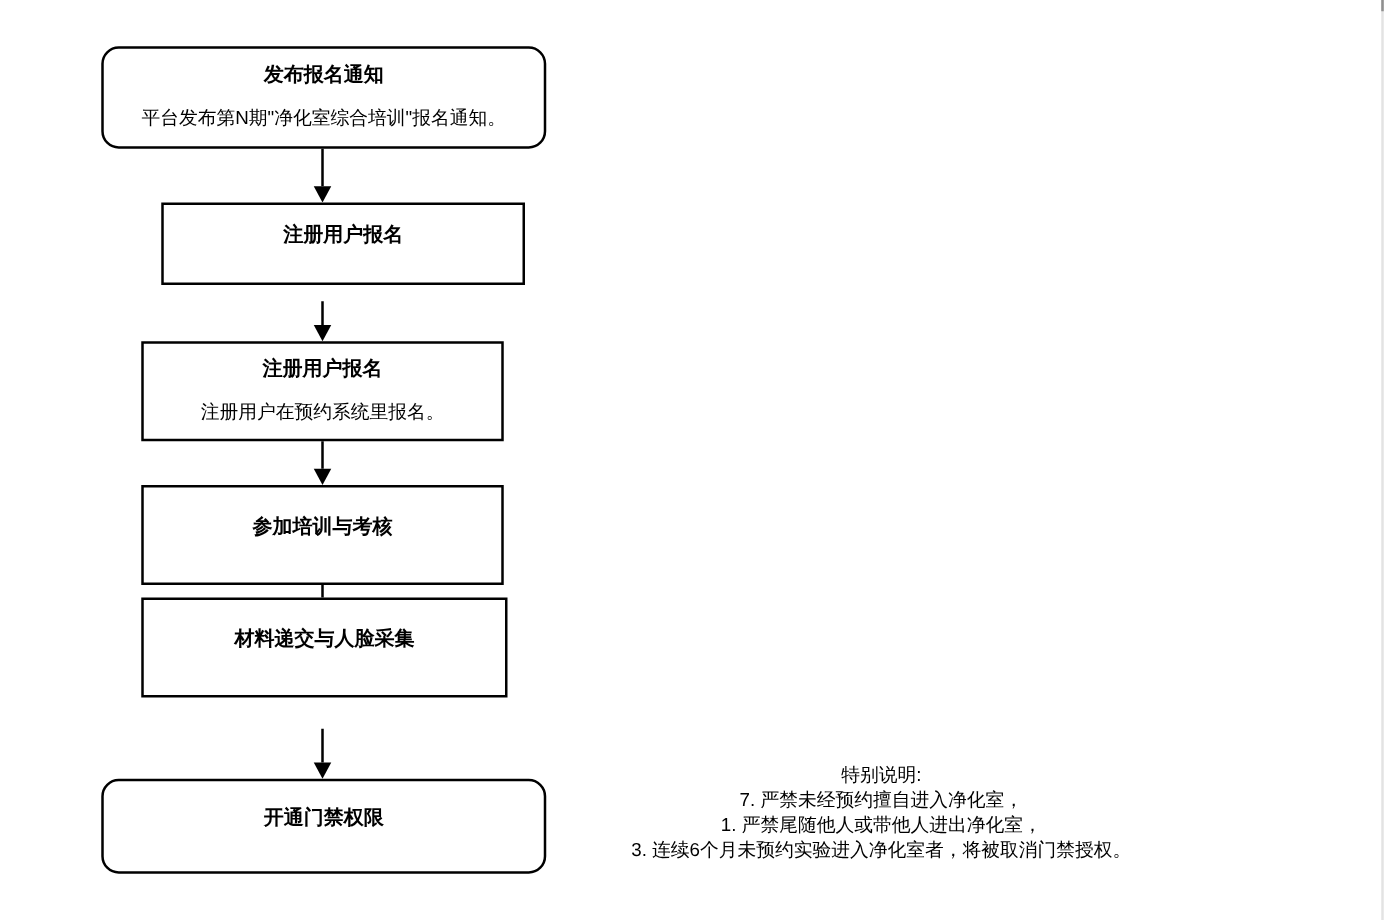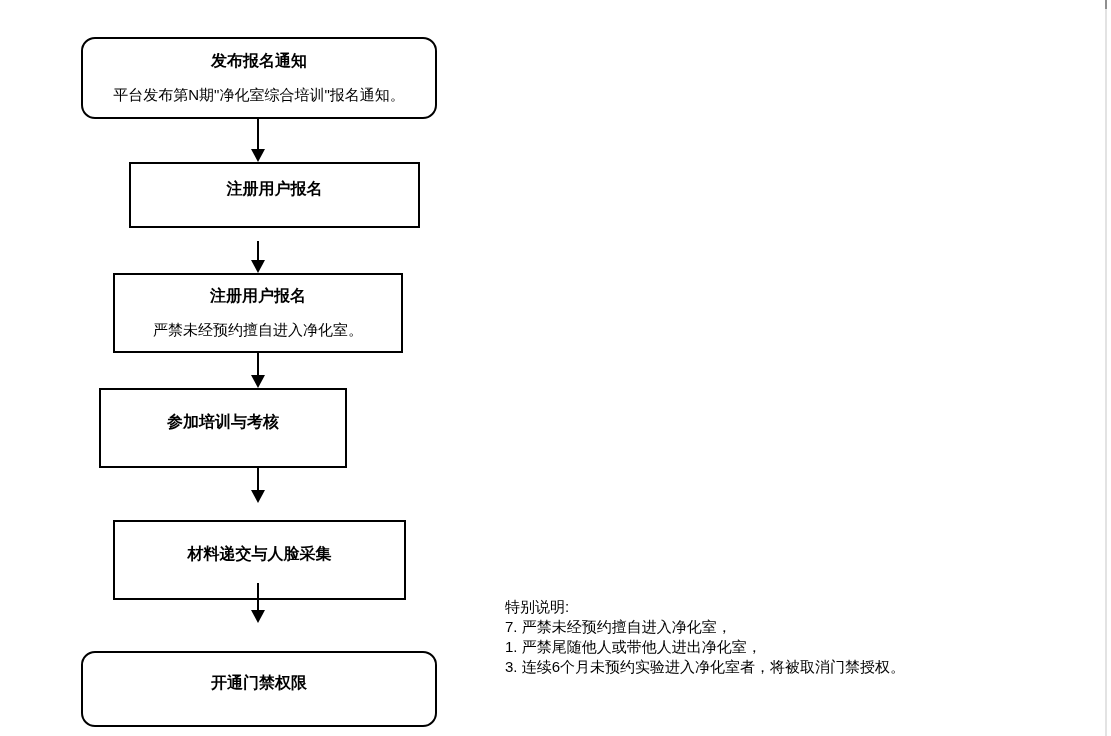--- a/index.html
+++ b/index.html
@@ -42,23 +42,23 @@
   }
   .box-body {
     font-size: 15px;
     line-height: 21px;
     white-space: pre-line;
   }
 
   #box1 { left: 81px;  top: 37px;  width: 356px; height: 82px; }
   #box2 { left: 129px; top: 162px; width: 291px; height: 66px; }
   #box3 { left: 113px; top: 273px; width: 290px; height: 80px; }
-  #box4 { left: 99px; top: 388px; width: 248px; height: 80px; }
-  #box5 { left: 113px; top: 520px; width: 293px; height: 80px; }
-  #box6 { left: 81px;  top: 623px; width: 356px; height: 76px; margin-top: 28px; }
+  #box4 { left: 113px; top: 388px; width: 290px; height: 80px; }
+  #box5 { left: 113px; top: 478px; width: 293px; height: 80px; }
+  #box6 { left: 81px;  top: 623px; width: 356px; height: 76px; }
 
   
   .arrow {
     position: absolute;
     left: 251px;           
     width: 14px;
     display: flex;
     flex-direction: column;
     align-items: center;
   }
@@ -77,24 +77,25 @@
   #arrow1 { top: 119px; height: 43px; }
   #arrow2 { top: 241px; height: 32px; }
   #arrow3 { top: 353px; height: 35px; }
   #arrow4 { top: 468px; height: 35px; }
   #arrow5 { top: 583px; height: 40px; }
 
   
   .note {
     position: absolute;
     left: 505px;
-    top: 597px;
+    top: 611px;
     font-size: 15px;
     line-height: 20px;
     white-space: nowrap;
+    text-align: center;
   }
   .note div { height: 20px; }
 
   
   .scrollbar-track {
     position: absolute;
     left: 1105px;
     top: 0;
     width: 2px;
     height: 736px;
@@ -128,21 +129,21 @@
     <div class="box-title">注册用户报名</div>
   </div>
 
   <div class="arrow" id="arrow2">
     <div class="shaft"></div>
     <div class="head"></div>
   </div>
 
   <div class="flow-box" id="box3">
     <div class="box-title">注册用户报名</div>
-    <div class="box-body">严禁未经预约擅自进入净化室。</div>
+    <div class="box-body">注册用户在预约系统里报名。</div>
   </div>
 
   <div class="arrow" id="arrow3">
     <div class="shaft"></div>
     <div class="head"></div>
   </div>
 
   <div class="flow-box" id="box4">
     <div class="box-title">参加培训与考核</div>
   </div>

